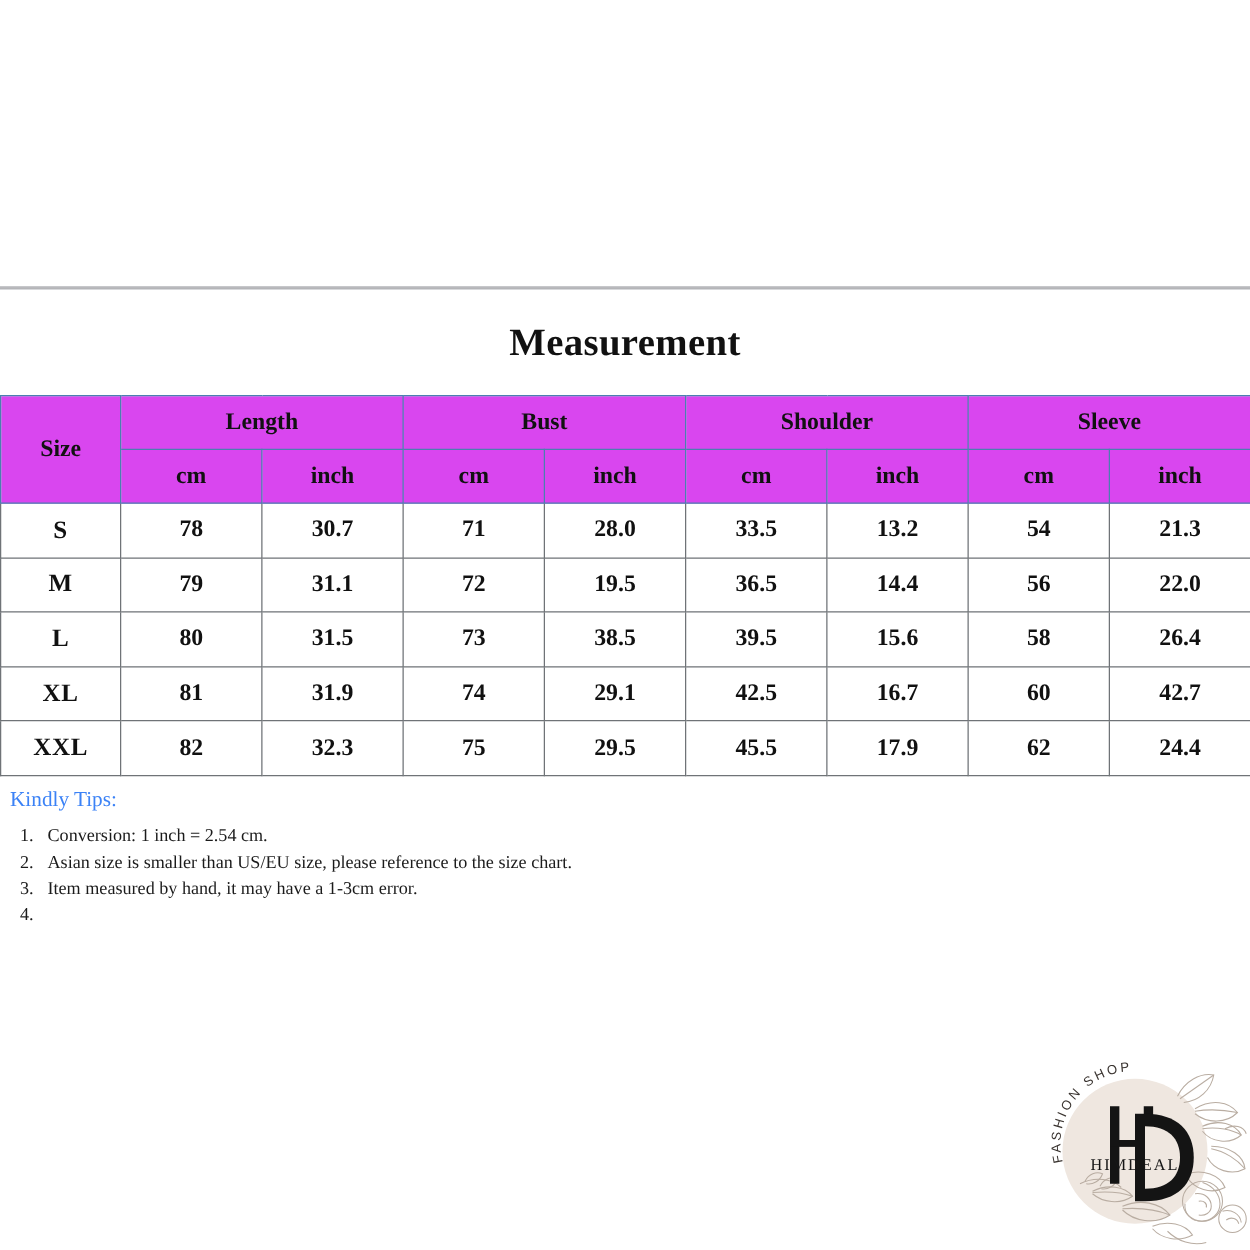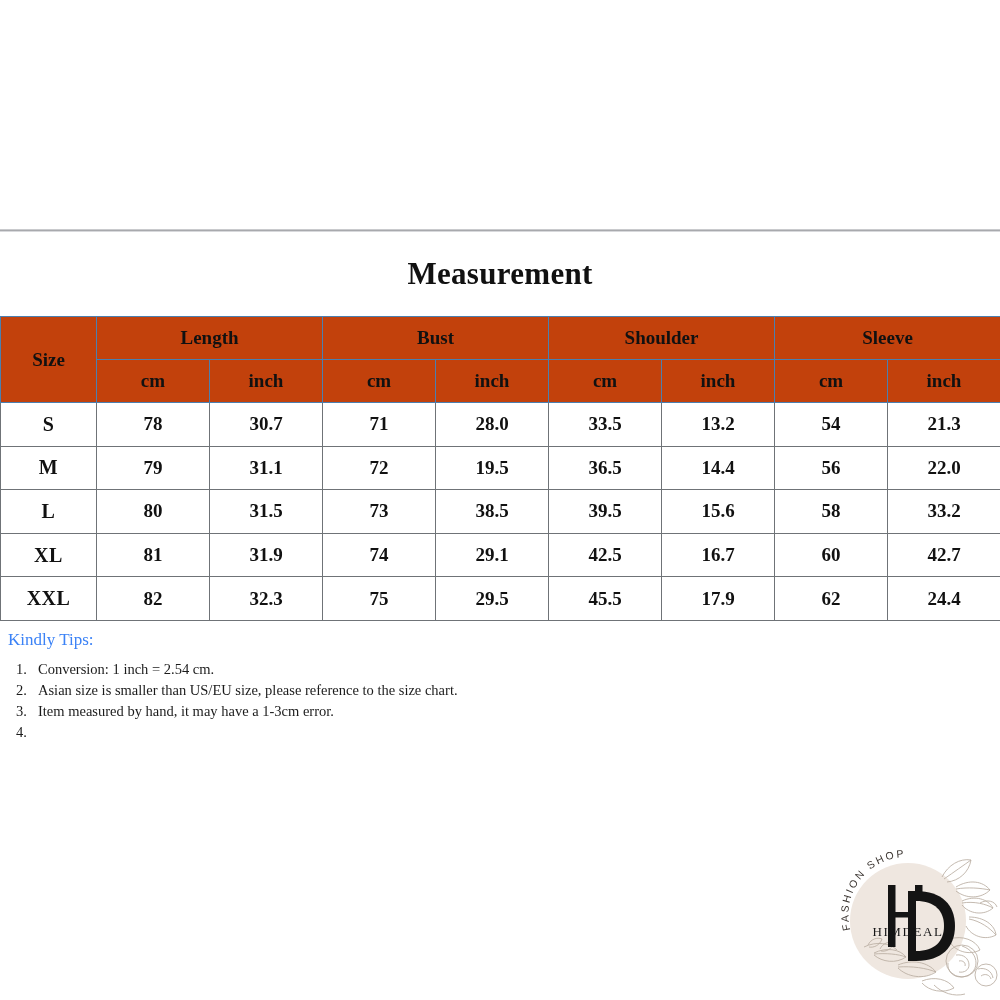--- a/index.html
+++ b/index.html
@@ -67,21 +67,21 @@
   table.measure th,
   table.measure td {
     border: 1px solid #6f7377;
     text-align: center;
     vertical-align: middle;
     font-weight: bold;
     color: #111111;
     padding: 0;
   }
   table.measure thead th {
-    background: #c2410c;
+    background: #d946ef;
     border-color: #4b7fb0;
     font-size: 19px;
   }
   th.size-head {
     height: 84px;
     font-size: 19px;
   }
   th.group-head {
     height: 42px;
   }
@@ -212,21 +212,21 @@
         </tr>
         <tr>
           <td class="size-cell">L</td>
           <td>80</td>
           <td>31.5</td>
           <td>73</td>
           <td>38.5</td>
           <td>39.5</td>
           <td>15.6</td>
           <td>58</td>
-          <td>33.2</td>
+          <td>26.4</td>
         </tr>
         <tr>
           <td class="size-cell">XL</td>
           <td>81</td>
           <td>31.9</td>
           <td>74</td>
           <td>29.1</td>
           <td>42.5</td>
           <td>16.7</td>
           <td>60</td>

